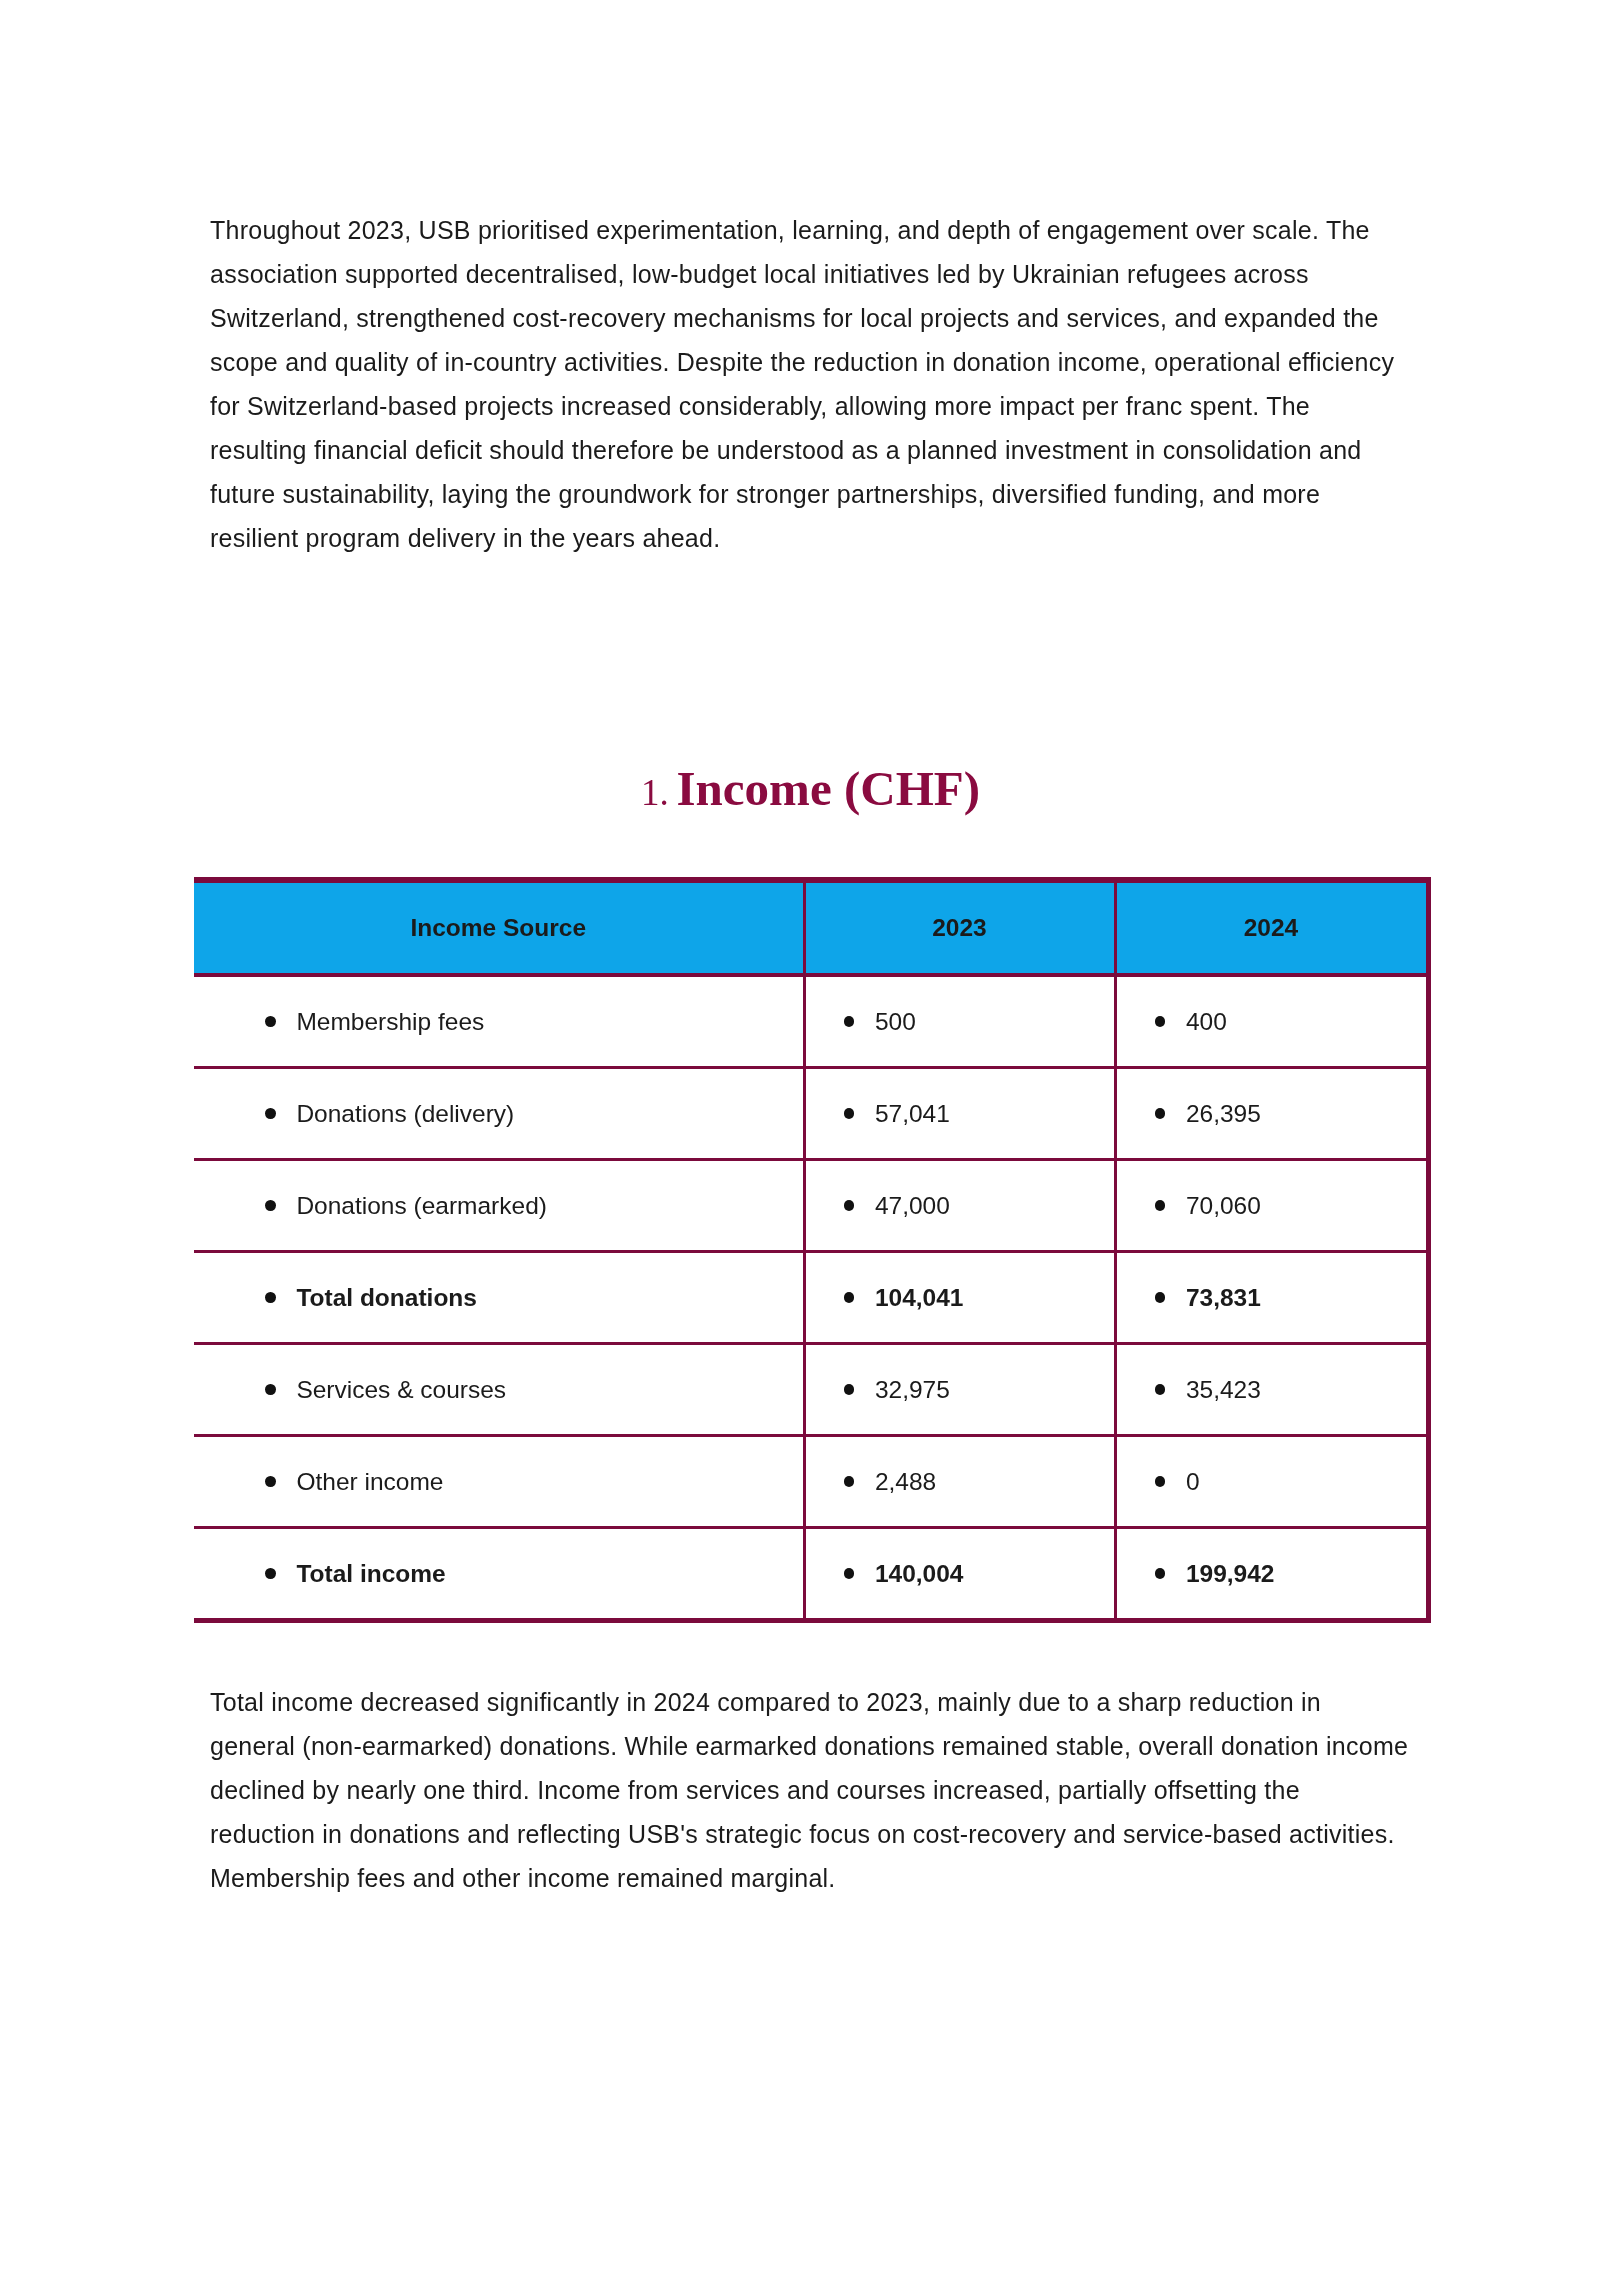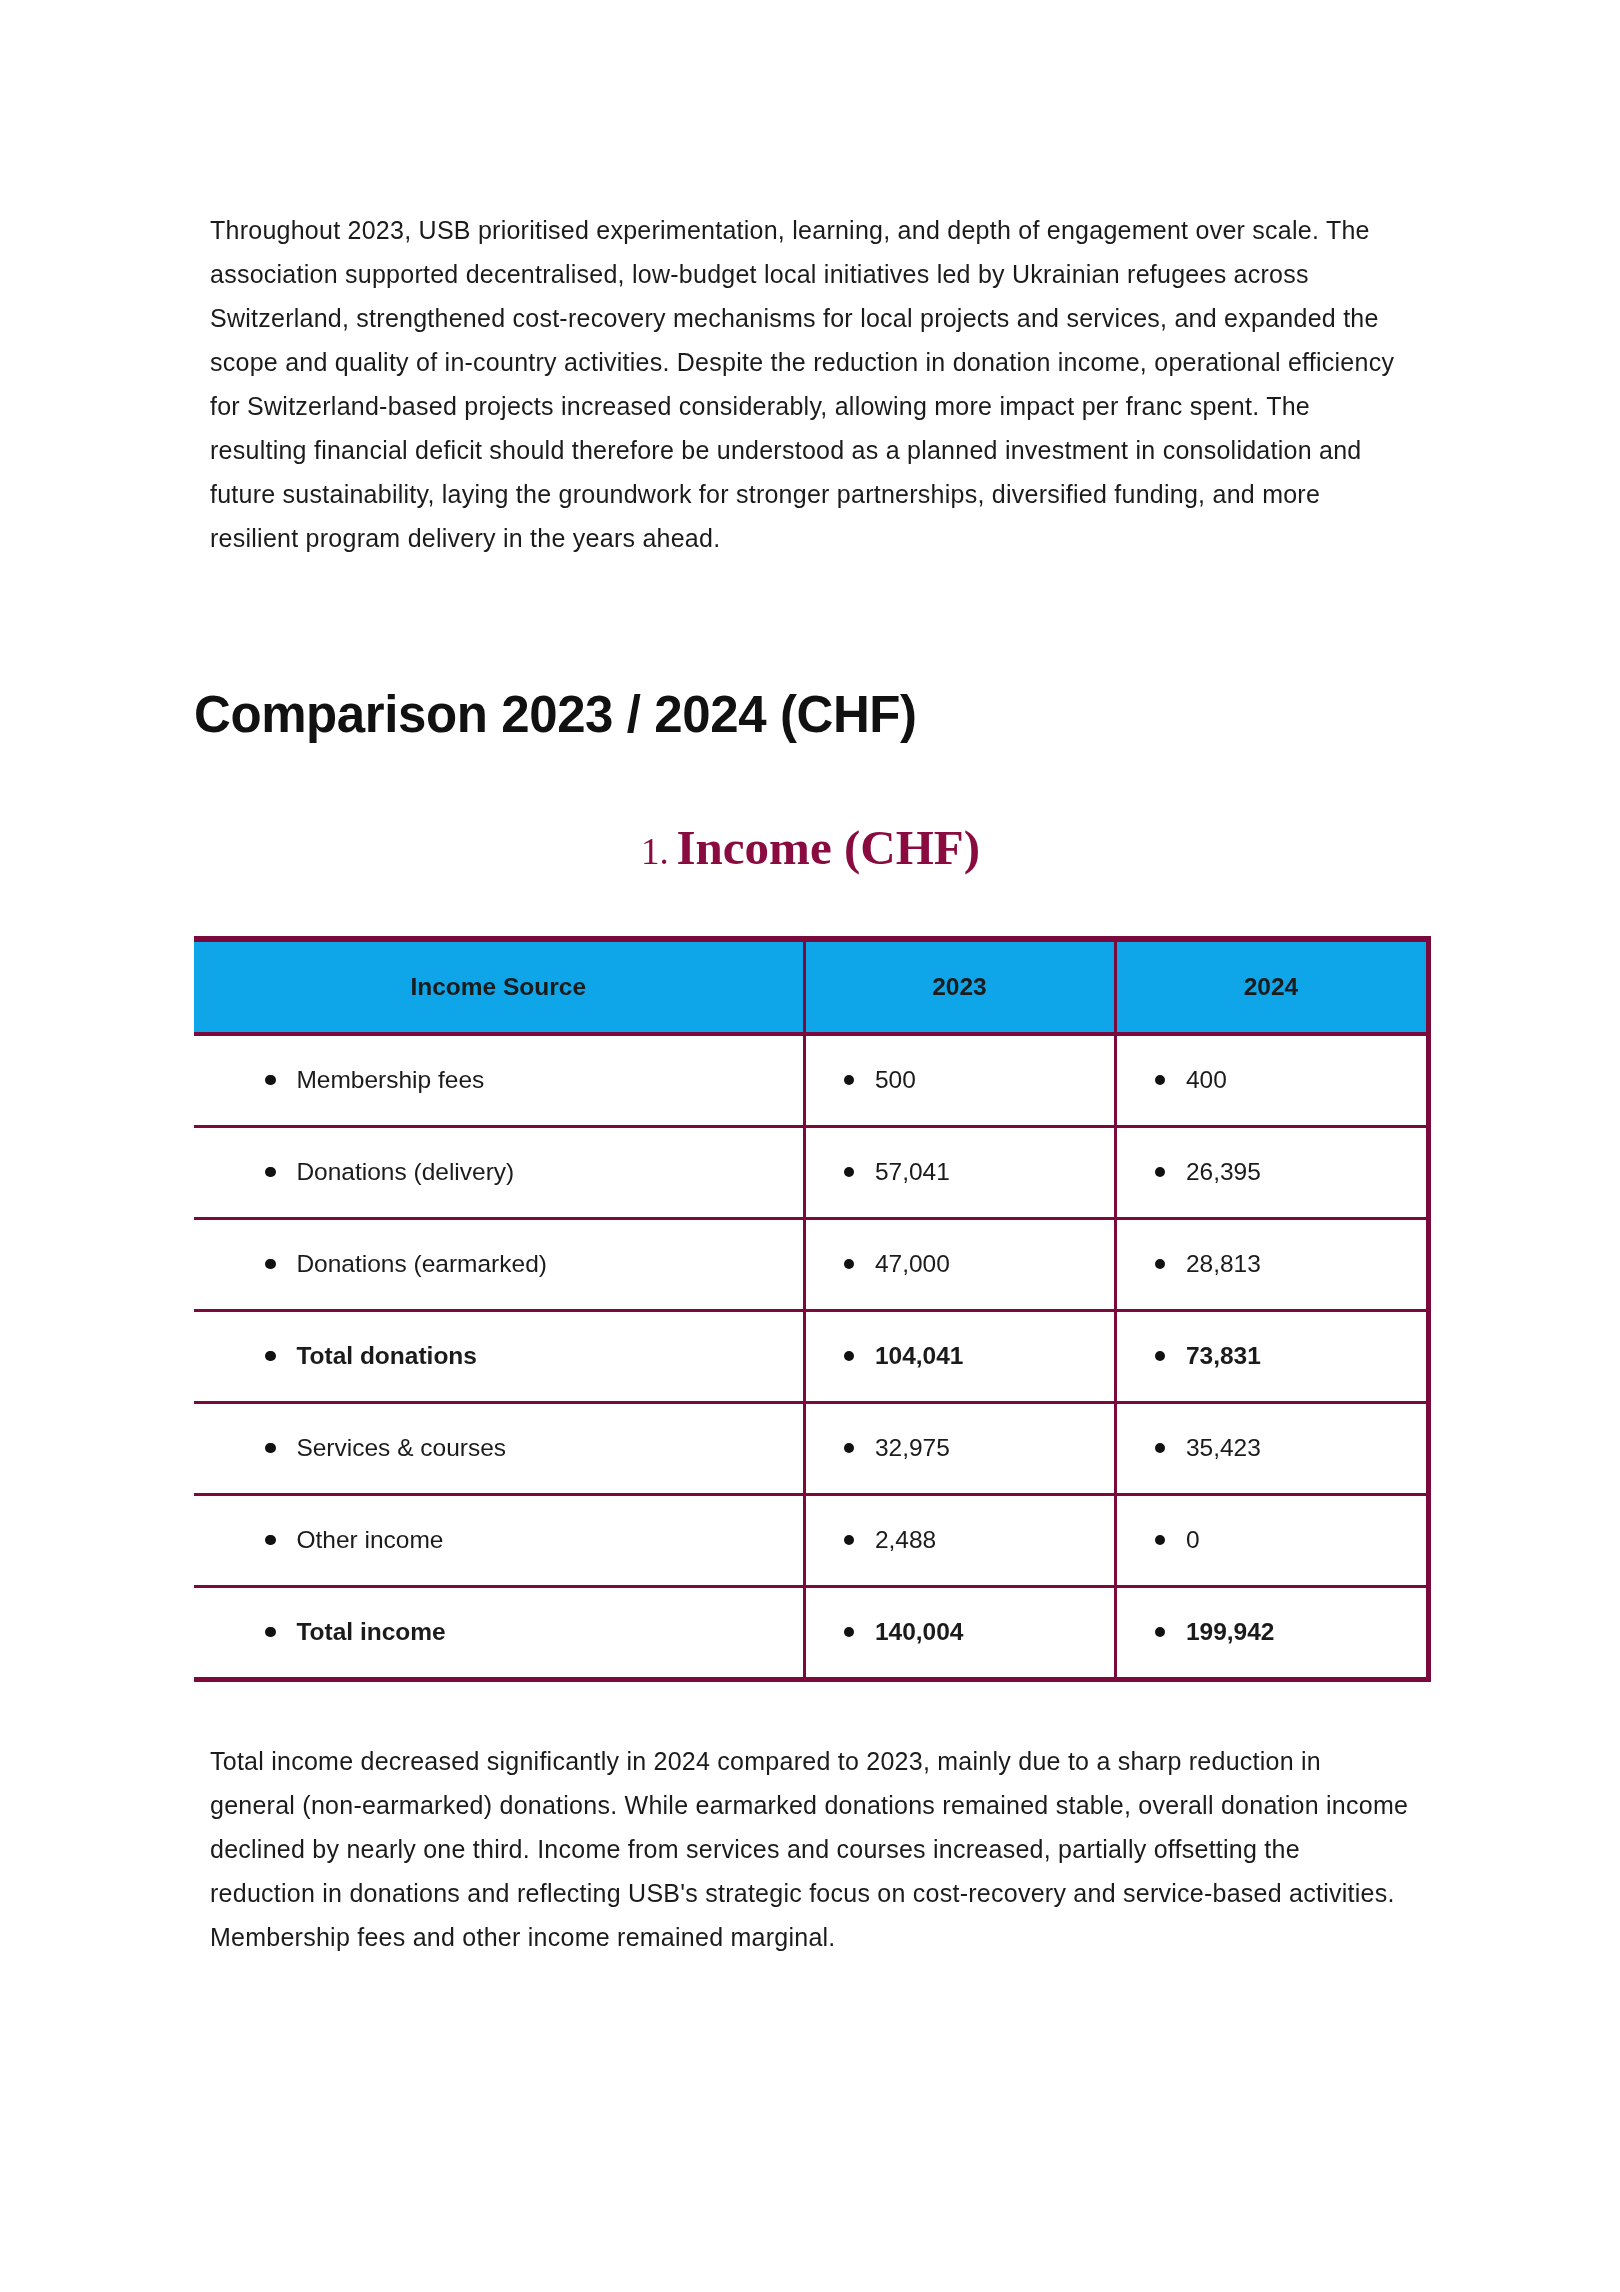--- a/index.html
+++ b/index.html
@@ -141,21 +141,20 @@
 </head>
 <body>
 
 <div class="page">
   <div class="content">
 
     <p class="para">Throughout 2023, USB prioritised experimentation, learning, and depth of engagement over scale.  The association supported decentralised, low-budget local initiatives led by Ukrainian refugees across Switzerland, strengthened cost-recovery mechanisms for local projects and services, and expanded the scope and quality of in-country activities. Despite the reduction in donation income, operational efficiency for Switzerland-based projects increased considerably, allowing more impact per franc spent. The resulting financial deficit should therefore be understood as a planned investment in consolidation and future sustainability, laying the groundwork for stronger partnerships, diversified funding, and more resilient program delivery in the years ahead.</p>
 
     <div class="spacer-top"></div>
 
-    <h1 class="h-comparison">Comparison 2023 / 2024 (CHF)</h1>
 
     <div class="spacer-mid"></div>
 
     <h2 class="h-section">
       <span class="num">1.</span><span class="ttl">Income (CHF)</span>
     </h2>
 
     <div class="spacer-tbl"></div>
 
     <table class="fin">
@@ -224,21 +223,21 @@
           </td>
           <td class="c2">
             <div class="cellwrap val">
               <span class="bullet"></span>
               <span class="celltext">47,000</span>
             </div>
           </td>
           <td class="c3">
             <div class="cellwrap val">
               <span class="bullet"></span>
-              <span class="celltext">28,813</span>
+              <span class="celltext">70,060</span>
             </div>
           </td>
         </tr>
 
         <tr class="bold">
           <td class="c1">
             <div class="cellwrap lbl">
               <span class="bullet"></span>
               <span class="celltext">Total donations</span>
             </div>

